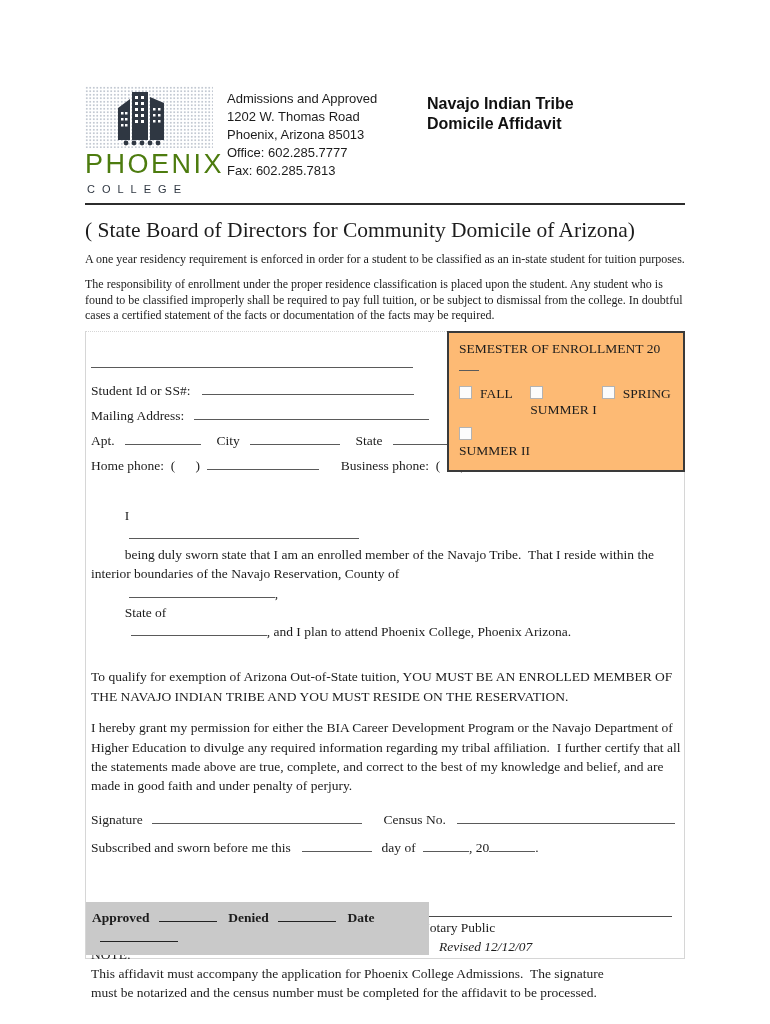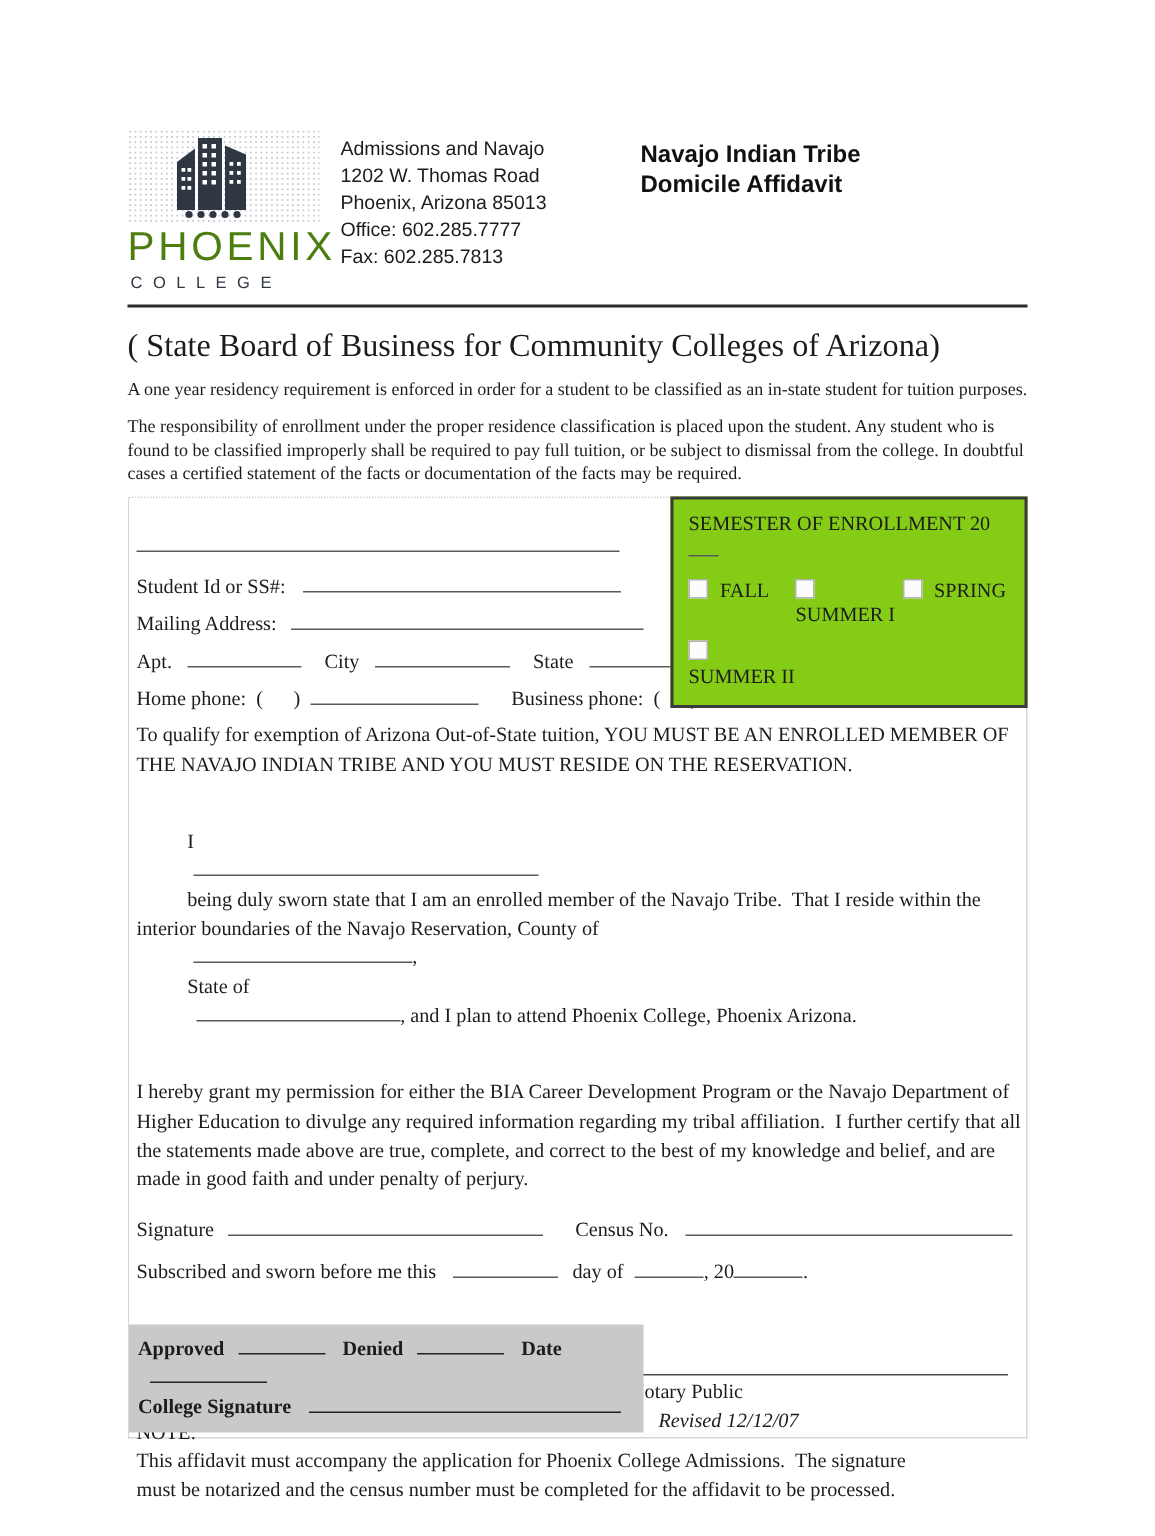--- a/index.html
+++ b/index.html
@@ -30,21 +30,21 @@
   .pre{white-space:pre;}
   .line{display:inline-block;height:13px;border-bottom:1px solid #5a5a5a;vertical-align:baseline;}
   .line.dark{border-bottom:1.5px solid #222;}
 
   .row1{display:flex;}
   .left-col{width:360px;}
   .legal-line-wrap{margin-top:13px;}
   .student-row{margin-top:9px;}
 
   .semester-box{position:absolute;top:-1px;right:-1px;width:238px;box-sizing:border-box;
-    border:2px solid #3a3a3a;background:#84cc16;padding:8px 10px 11px 10px;}
+    border:2px solid #3a3a3a;background:#fdba74;padding:8px 10px 11px 10px;}
   .sem-grid{display:grid;grid-template-columns:1fr 1fr 1fr;row-gap:9px;margin-top:11px;}
   .chk{display:inline-block;width:11px;height:11px;border:1px solid #b3b3b3;background:#fcfcfc;margin-right:8px;vertical-align:-1px;}
 
   .field-row{margin-top:7px;}
   .para{white-space:pre-wrap;line-height:1.44;margin:12px 0 0 0;}
   .qualify{margin-top:6px;}
 
   .sig-row{margin-top:14px;}
   .sub-row{margin-top:10px;}
 
@@ -106,36 +106,36 @@
               <rect x="49" y="32" width="2.5" height="2.5"></rect>
                 <rect x="54" y="32" width="2.5" height="2.5"></rect>
             </g>
           </svg>
         </div>
         <div class="logo-word">PHOENIX</div>
         <div class="logo-sub">COLLEGE</div>
       </div>
 
       <div class="dept">
-        <div>Admissions and Navajo</div>
+        <div>Admissions and Approved</div>
         <div>1202 W. Thomas Road</div>
         <div>Phoenix, Arizona 85013</div>
         <div>Office: 602.285.7777</div>
         <div>Fax: 602.285.7813</div>
       </div>
 
       <div class="doc-title">
         <div>Navajo Indian Tribe</div>
         <div>Domicile Affidavit</div>
       </div>
     </div>
 
     <hr class="rule">
 
-    <h1 class="section-title">( State Board of Business for Community Colleges of Arizona)</h1>
+    <h1 class="section-title">( State Board of Directors for Community Domicile of Arizona)</h1>
     <p class="p-small">A one year residency requirement is enforced in order for a student to be classified as an in-state student for tuition purposes.</p>
     <p class="p-small">The responsibility of enrollment under the proper residence classification is placed upon the student. Any student who is found to be classified improperly shall be required to pay full tuition, or be subject to dismissal from the college. In doubtful cases a certified statement of the facts or documentation of the facts may be required.</p>
 
     <div class="form-box">
       <div class="fb-inner">
 
         <div class="row1">
           <div class="left-col">
             <div class="legal-line-wrap"><span class="line" style="width:322px"></span></div>
             <div class="student-row">
@@ -175,30 +175,30 @@
 
         <div class="field-row">
           <span class="pre">Home phone:  (      )</span>
           <span class="line" style="width:112px;margin-left:4px"></span>
           <span class="pre" style="margin-left:18px">Business phone:  (      )</span>
           <span class="line" style="width:78px;margin-left:4px"></span>
           <span style="margin-left:10px">Ext.:</span>
           <span class="line" style="width:85px;margin-left:6px"></span>
         </div>
 
-        <p class="para qualify">To qualify for exemption of Arizona Out-of-State tuition, YOU MUST BE AN ENROLLED MEMBER OF THE NAVAJO INDIAN TRIBE AND YOU MUST RESIDE ON THE RESERVATION.</p>
-
         <p class="para">
           <span>I</span>
           <span class="line" style="width:230px;margin:0 4px"></span>
           <span>being duly sworn state that I am an enrolled member of the Navajo Tribe.  That I reside within the interior boundaries of the Navajo Reservation, County of</span>
           <span class="line" style="width:146px;margin-left:4px"></span><span>,</span>
           <span>State of</span>
           <span class="line" style="width:136px;margin-left:6px"></span><span>, and I plan to attend Phoenix College, Phoenix Arizona.</span>
         </p>
+
+        <p class="para qualify">To qualify for exemption of Arizona Out-of-State tuition, YOU MUST BE AN ENROLLED MEMBER OF THE NAVAJO INDIAN TRIBE AND YOU MUST RESIDE ON THE RESERVATION.</p>
 
         <p class="para">I hereby grant my permission for either the BIA Career Development Program or the Navajo Department of Higher Education to divulge any required information regarding my tribal affiliation.  I further certify that all the statements made above are true, complete, and correct to the best of my knowledge and belief, and are made in good faith and under penalty of perjury.</p>
 
         <div class="sig-row">
           <span>Signature</span>
           <span class="line" style="width:210px;margin-left:6px"></span>
           <span style="margin-left:18px">Census No.</span>
           <span class="line" style="width:218px;margin-left:8px"></span>
         </div>
 
@@ -227,23 +227,19 @@
       <div class="approval-row">
         <div class="approval-box">
           <div>
             <span>Approved</span>
             <span class="line dark" style="width:58px;margin-left:6px"></span>
             <span style="margin-left:8px">Denied</span>
             <span class="line dark" style="width:58px;margin-left:6px"></span>
             <span style="margin-left:8px">Date</span>
             <span class="line dark" style="width:78px;margin-left:8px"></span>
           </div>
-          <div>
-            <span>College Signature</span>
-            <span class="line dark" style="width:208px;margin-left:8px"></span>
-          </div>
         </div>
         <div class="revised">Revised 12/12/07</div>
       </div>
     </div>
 
   </div>
 </div>
 
 </body></html>

